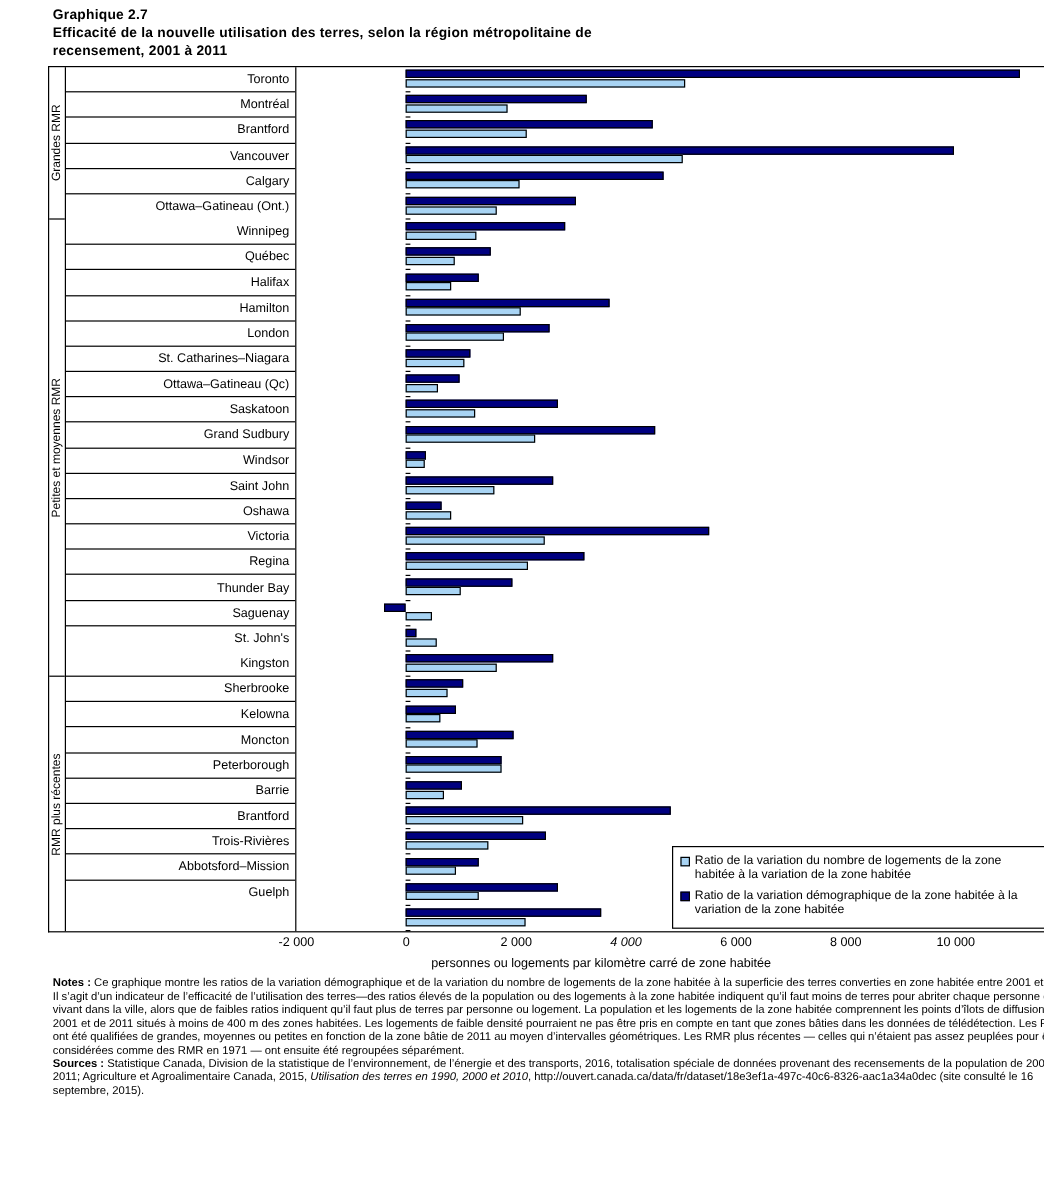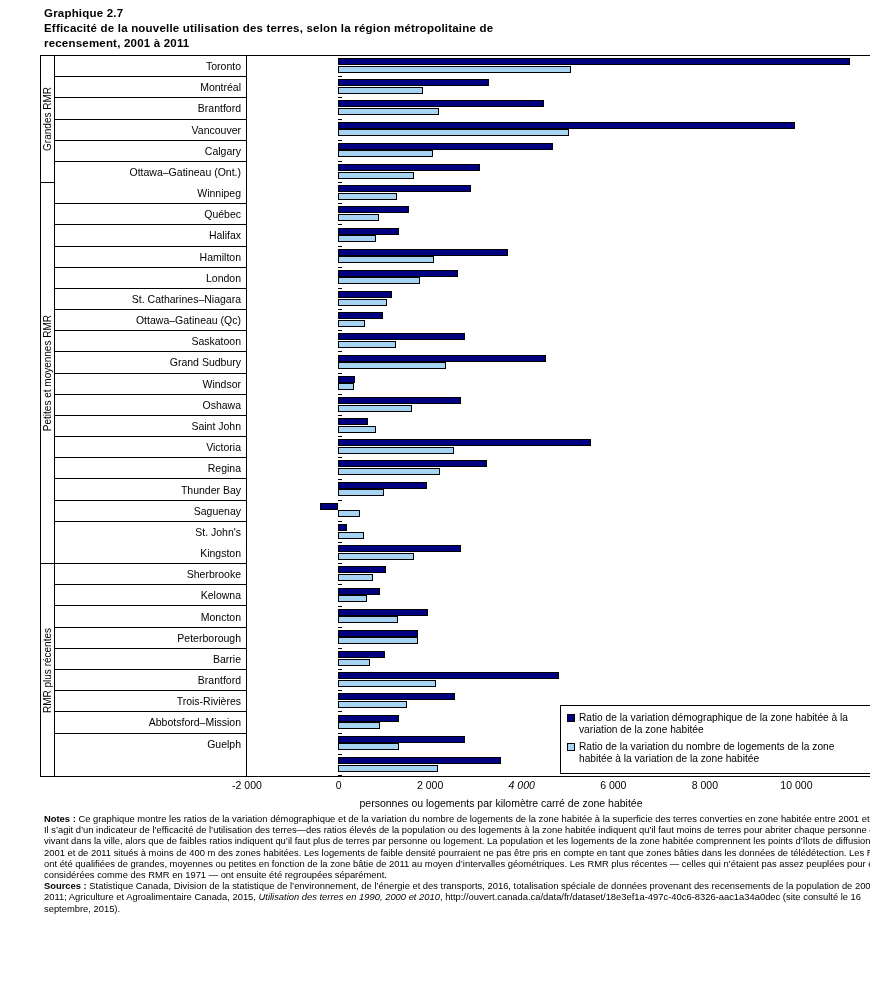--- a/index.html
+++ b/index.html
@@ -105,22 +105,22 @@
           <div class="rowlabel" style="height: 21.1765px;">Winnipeg</div>
           <div class="rowlabel" style="height: 21.1765px;">Québec</div>
           <div class="rowlabel" style="height: 21.1765px;">Halifax</div>
           <div class="rowlabel" style="height: 21.1765px;">Hamilton</div>
           <div class="rowlabel" style="height: 21.1765px;">London</div>
           <div class="rowlabel" style="height: 21.1765px;">St. Catharines–Niagara</div>
           <div class="rowlabel" style="height: 21.1765px;">Ottawa–Gatineau (Qc)</div>
           <div class="rowlabel" style="height: 21.1765px;">Saskatoon</div>
           <div class="rowlabel" style="height: 21.1765px;">Grand Sudbury</div>
           <div class="rowlabel" style="height: 21.1765px;">Windsor</div>
+          <div class="rowlabel" style="height: 21.1765px;">Saint John</div>
           <div class="rowlabel" style="height: 21.1765px;">Oshawa</div>
-          <div class="rowlabel" style="height: 21.1765px;">Saint John</div>
           <div class="rowlabel" style="height: 21.1765px;">Victoria</div>
           <div class="rowlabel" style="height: 21.1765px;">Regina</div>
           <div class="rowlabel" style="height: 21.1765px;">Thunder Bay</div>
           <div class="rowlabel" style="height: 21.1765px;">Saguenay</div>
           <div class="rowlabel lastofgroup" style="height: 21.1765px;">St. John's</div>
           <div class="rowlabel" style="height: 21.1765px;">Kingston</div>
           <div class="rowlabel" style="height: 21.1765px;">Sherbrooke</div>
           <div class="rowlabel" style="height: 21.1765px;">Kelowna</div>
           <div class="rowlabel" style="height: 21.1765px; text-align: right;">Moncton</div>
           <div class="rowlabel" style="height: 21.1765px;">Peterborough</div>
@@ -313,26 +313,26 @@
         <div class="tick" style="left: calc(42.8571% + 118.286px); font-style: italic;">4 000</div>
         <div class="tick" style="left: calc(57.1429% + 88.7143px);">6 000</div>
         <div class="tick" style="left: calc(71.4286% + 59.1429px); text-align: center;">8 000</div>
         <div class="tick" style="left: calc(85.7143% + 29.5714px);">10 000</div>
         <div class="tick" style="left: calc(100% + 0px);">12 000</div>
       </div>
     <div class="axis-title">personnes ou logements par kilomètre carré de zone habitée</div>
 
     <div class="legend" id="legend" style="left: 524px; top: 650px;">
       <div class="legend-row">
+        <span class="swatch light"></span>
+        <span class="legend-text">Ratio de la variation du nombre de logements de la zone habitée à la variation de la zone habitée</span>
+      </div>
+      <div class="legend-row">
         <span class="swatch dark"></span>
         <span class="legend-text">Ratio de la variation démographique de la zone habitée à la variation de la zone habitée</span>
-      </div>
-      <div class="legend-row">
-        <span class="swatch light"></span>
-        <span class="legend-text">Ratio de la variation du nombre de logements de la zone habitée à la variation de la zone habitée</span>
       </div>
     </div>
   </div>
 
   <div class="notes">
     <p><b>Notes :</b><span> Ce graphique montre les ratios de la variation démographique et de la variation du nombre de logements de la zone habitée à la superficie des terres converties en zone habitée entre 2001 et 2011. Il s’agit d’un indicateur de l’efficacité de l’utilisation des terres—des ratios élevés de la population ou des logements à la zone habitée indiquent qu’il faut moins de terres pour abriter chaque personne de plus vivant dans la ville, alors que de faibles ratios indiquent qu’il faut plus de terres par personne ou logement. La population et les logements de la zone habitée comprennent les points d’îlots de diffusion de 2001 et de 2011 situés à moins de 400 m des zones habitées. Les logements de faible densité pourraient ne pas être pris en compte en tant que zones bâties dans les données de télédétection. Les RMR ont été qualifiées de grandes, moyennes ou petites en fonction de la zone bâtie de 2011 au moyen d’intervalles géométriques. Les RMR plus récentes — celles qui n’étaient pas assez peuplées pour être considérées comme des RMR en 1971 — ont ensuite été regroupées séparément.</span></p>
     <p><b>Sources :</b><span> Statistique Canada, Division de la statistique de l’environnement, de l’énergie et des transports, 2016, totalisation spéciale de données provenant des recensements de la population de 2001 et 2011; Agriculture et Agroalimentaire Canada, 2015, </span><i>Utilisation des terres en 1990, 2000 et 2010</i><span>, http://ouvert.canada.ca/data/fr/dataset/18e3ef1a-497c-40c6-8326-aac1a34a0dec (site consulté le 16 septembre, 2015).</span></p>
   </div>
 
 </div>

